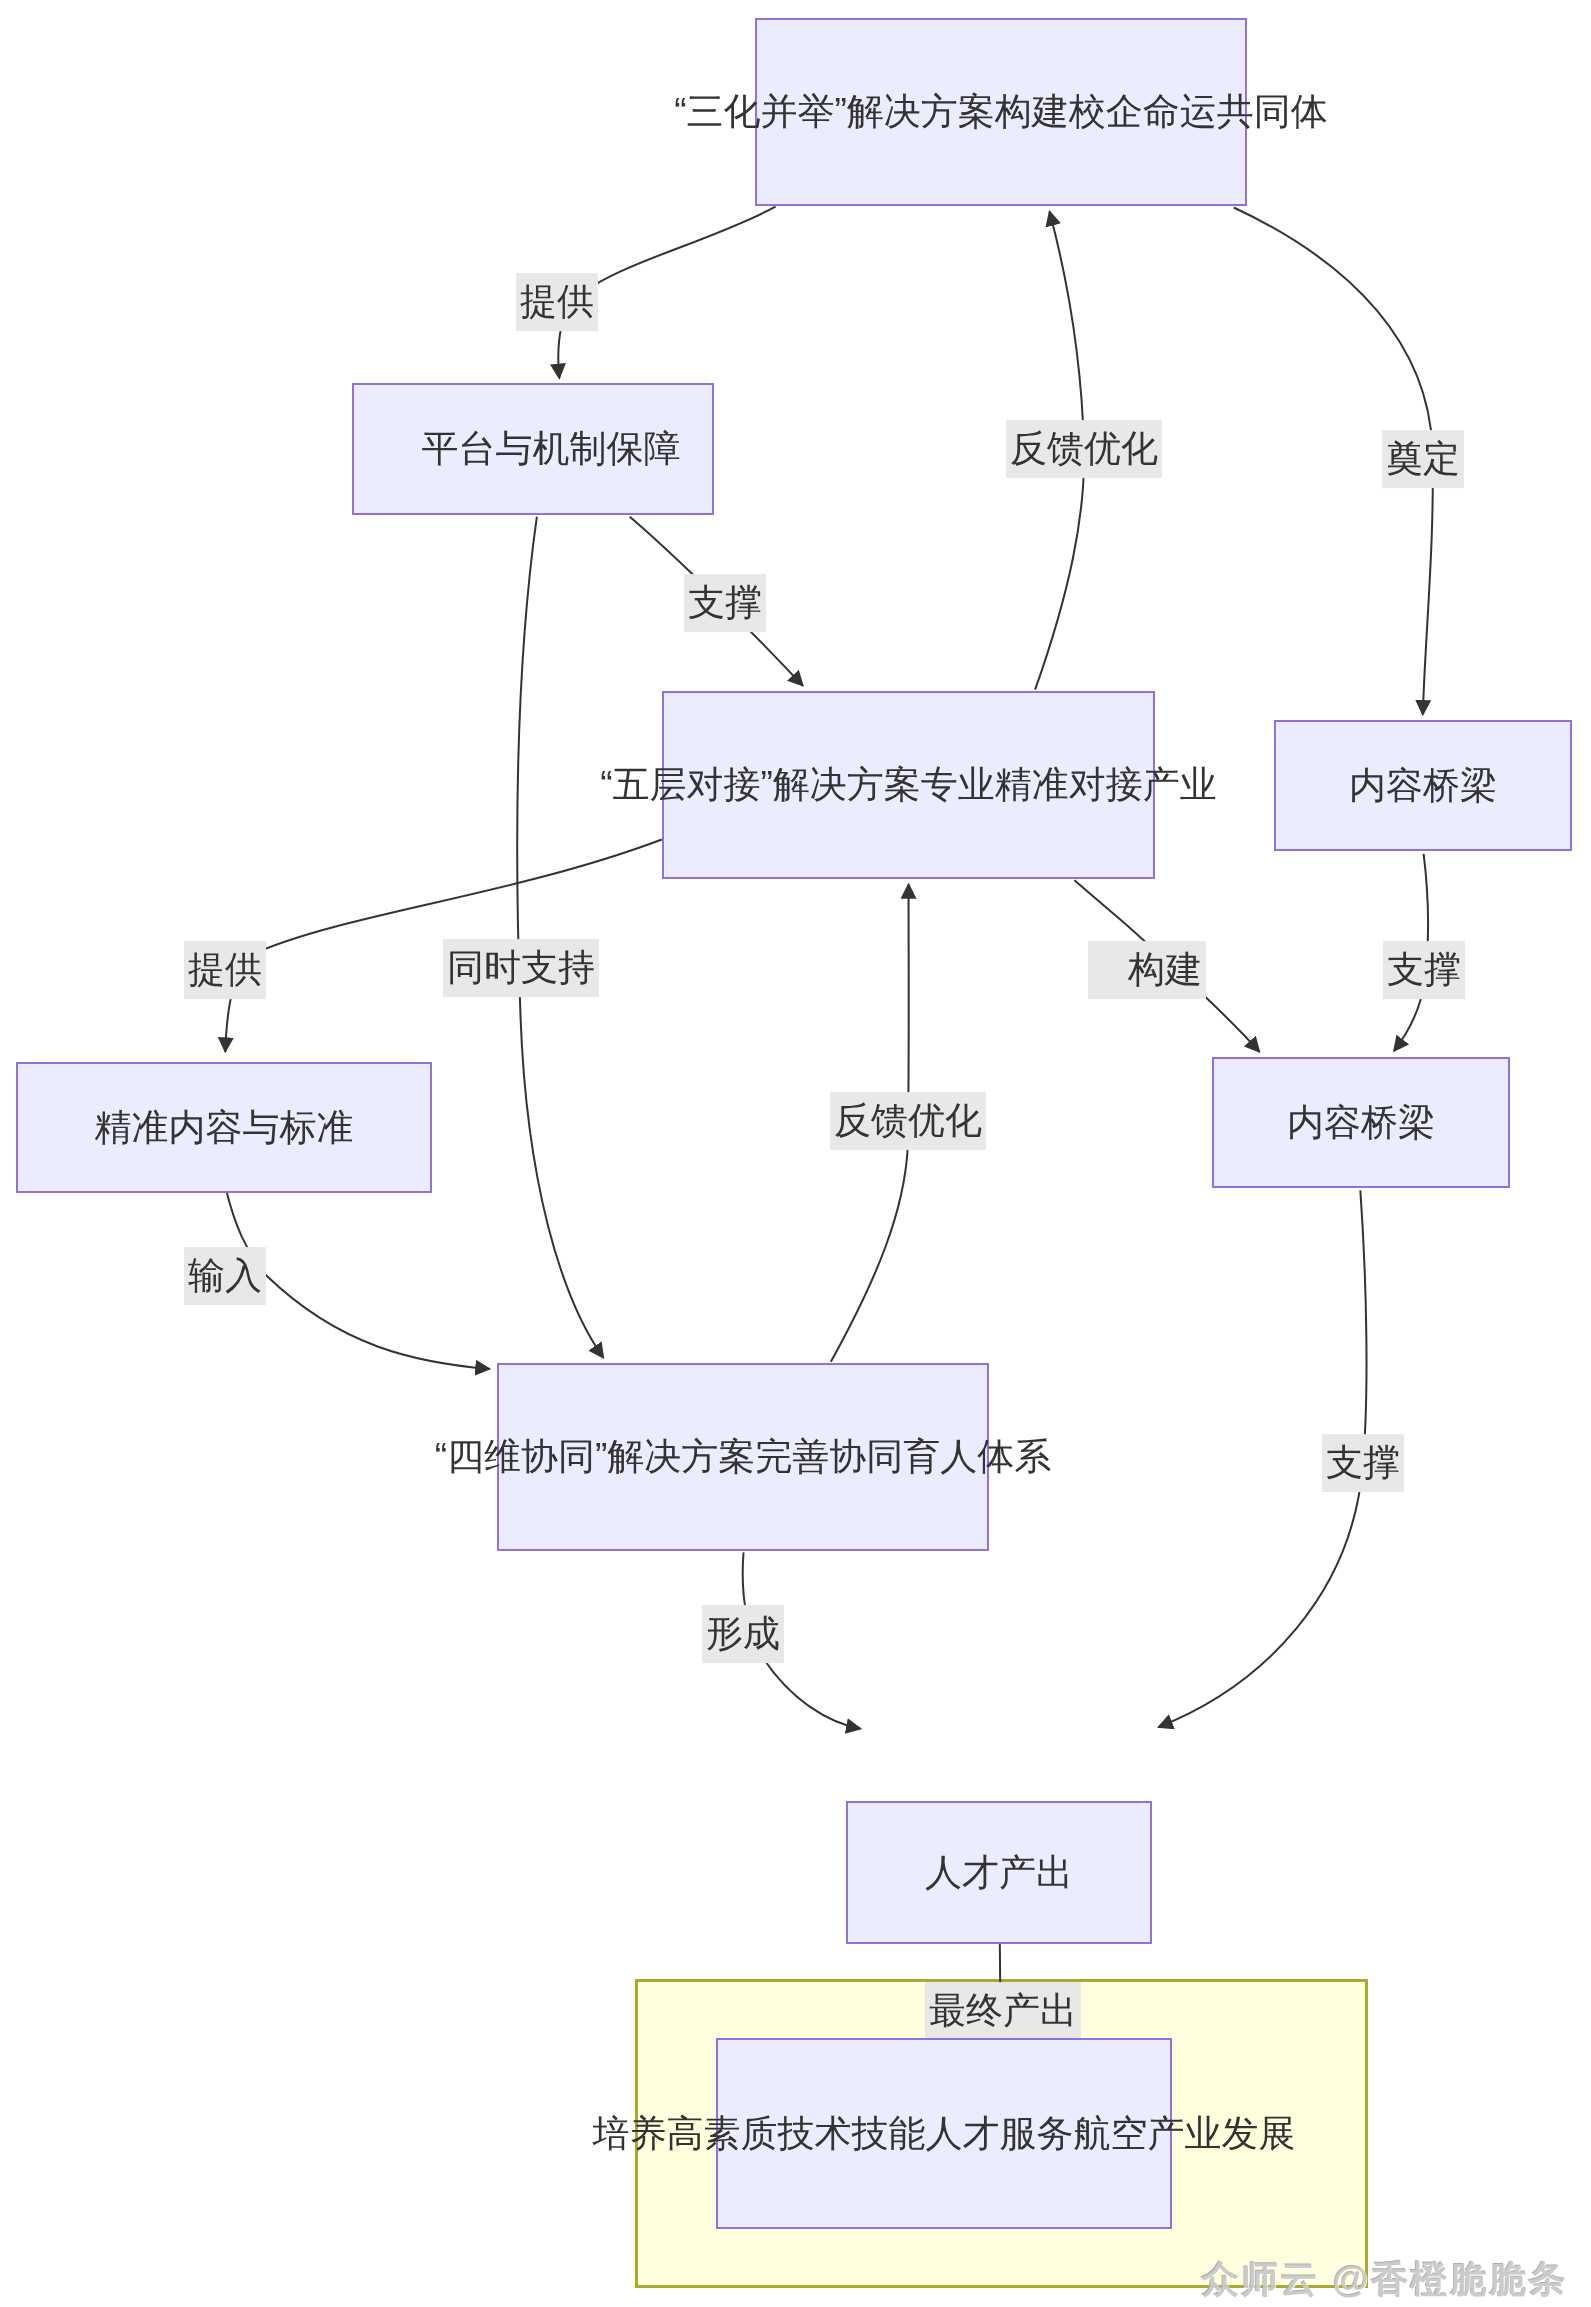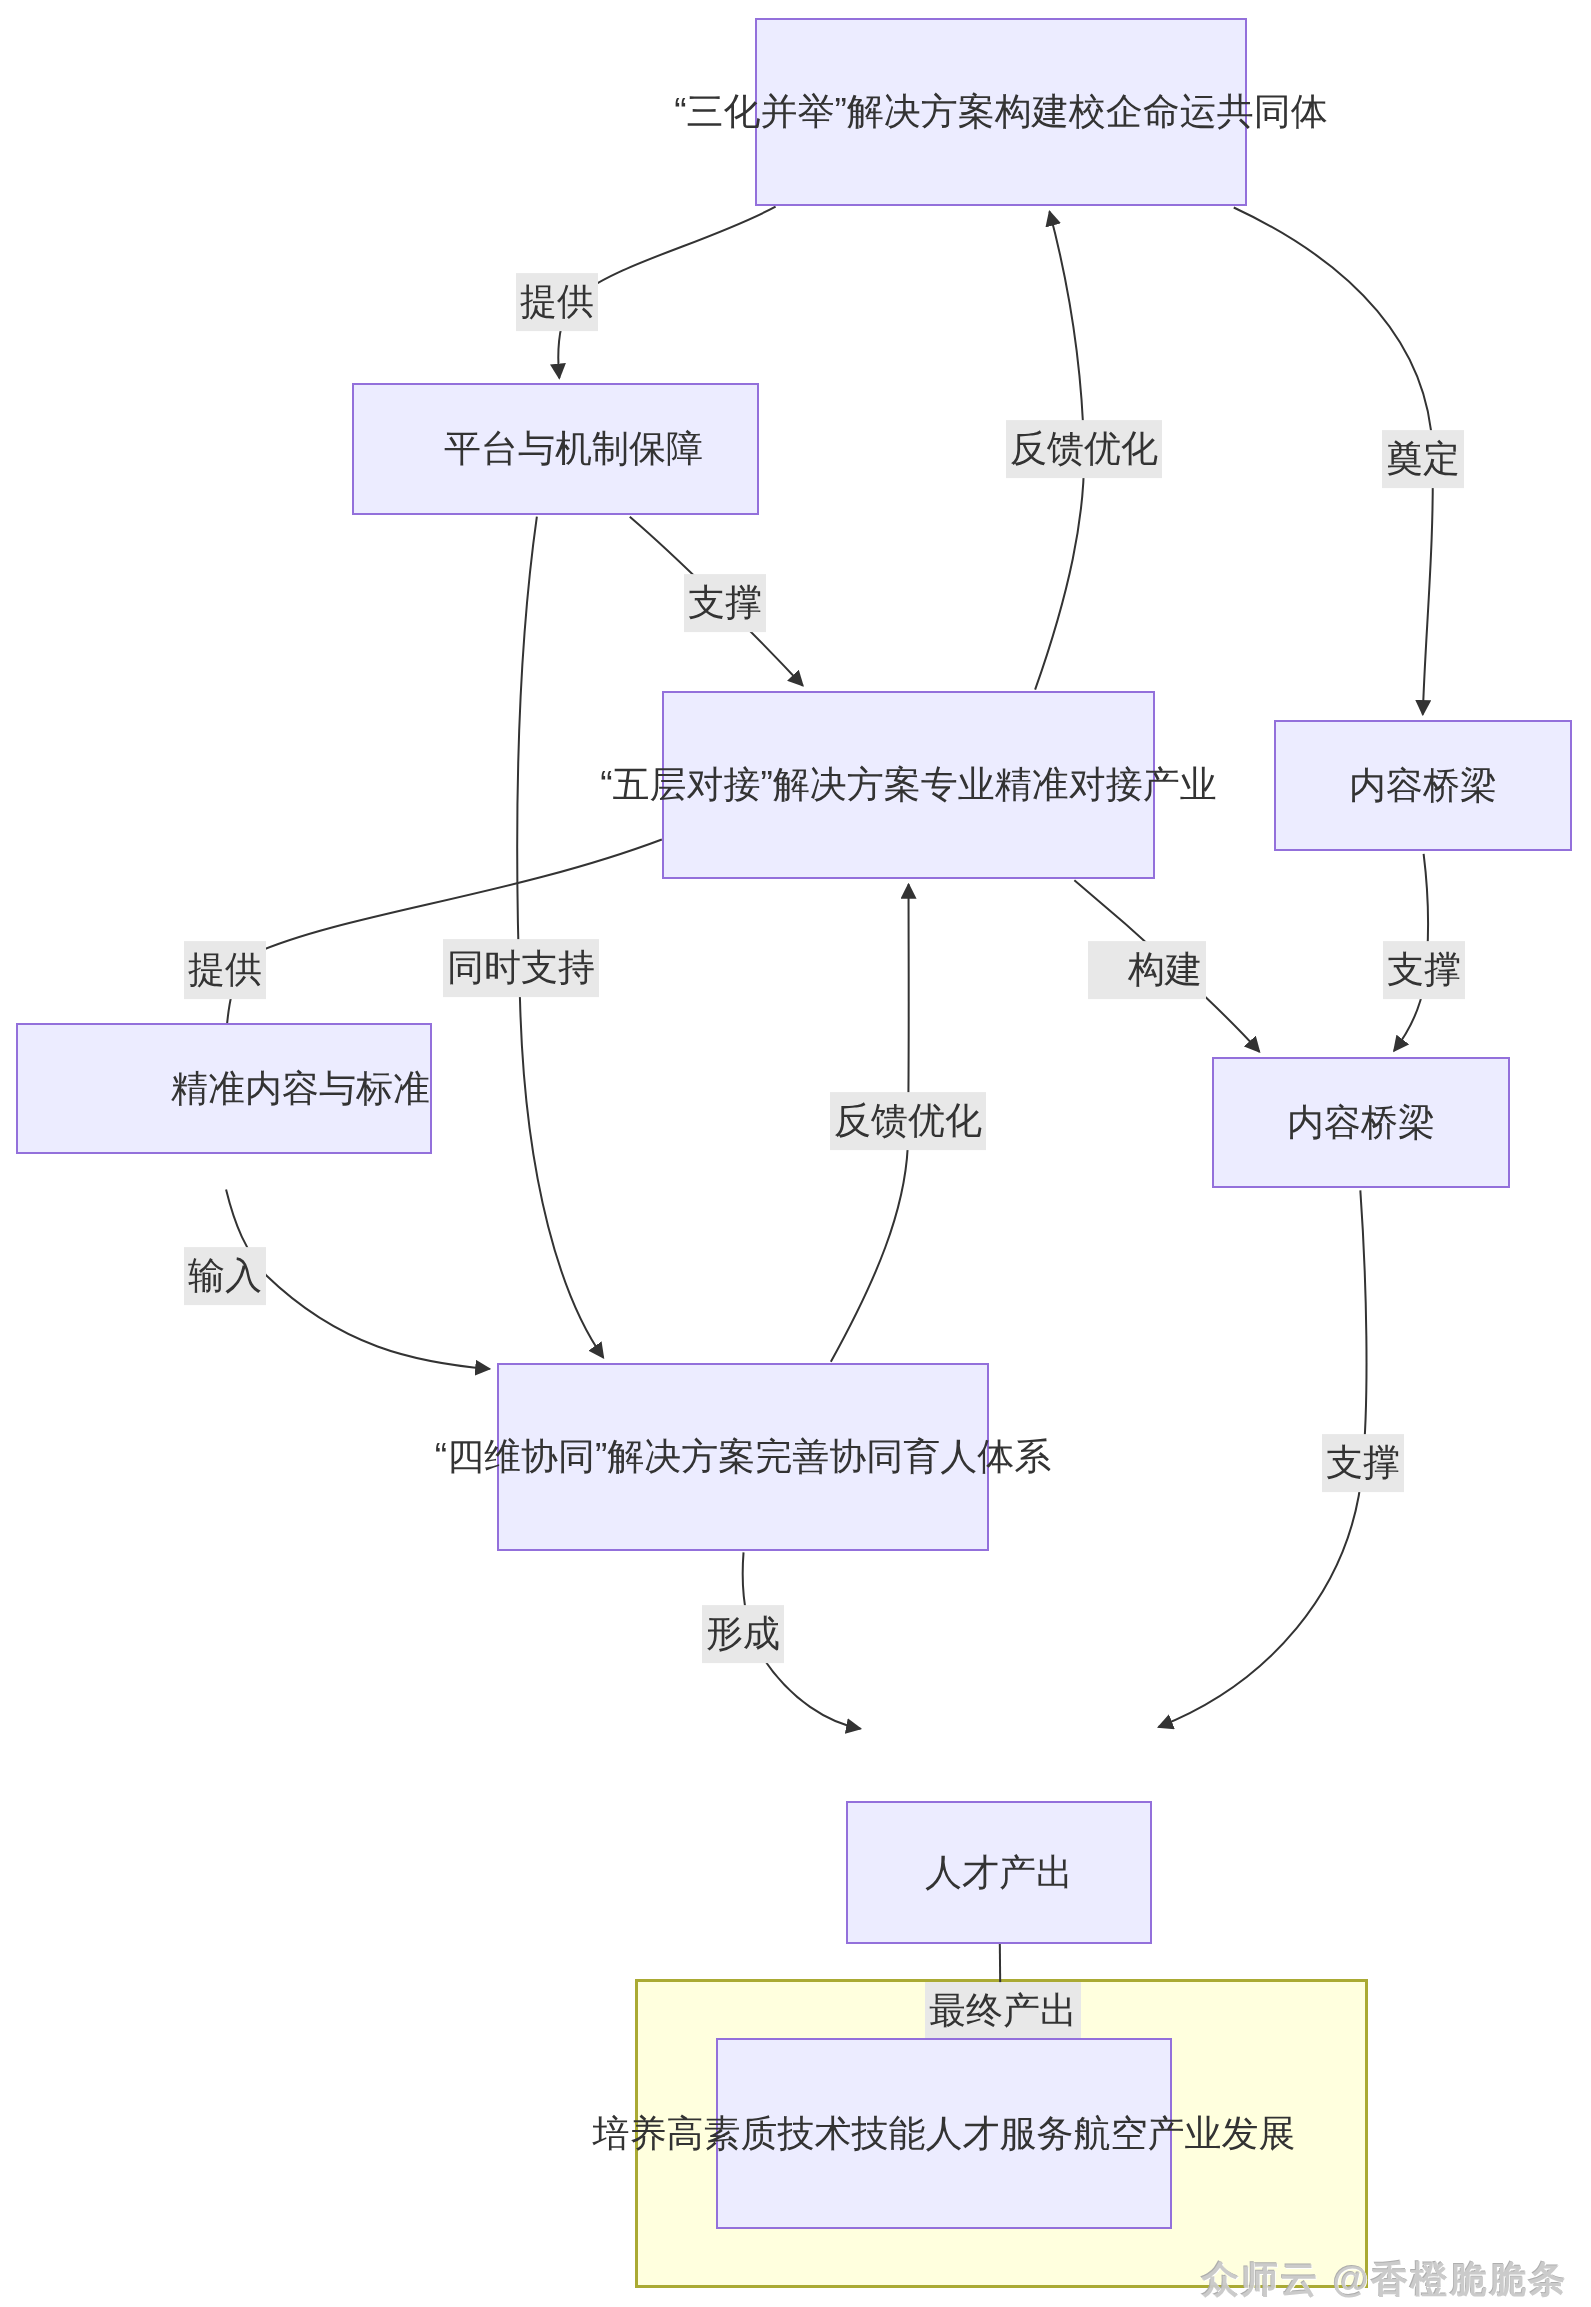--- a/index.html
+++ b/index.html
@@ -103,34 +103,34 @@
   <div class="elabel" style="left:225px;top:1276px;">输入</div>
   <div class="elabel" style="left:1363px;top:1463px;">支撑</div>
   <div class="elabel" style="left:743px;top:1634px;">形成</div>
   <div class="elabel" style="left:1003px;top:2011px;">最终产出</div>
 
   <div class="node" style="left:755px;top:18.4px;width:492px;height:188px;">
     <div>“三化并举”解决方案</div>
     <div>构建校企命运共同体</div>
   </div>
 
-  <div class="node" style="left:352px;top:383px;width:407px;height:132px;padding-left:36px;">
+  <div class="node" style="left:352px;top:383px;width:362px;height:132px;padding-left:36px;">
     <div>平台与机制保障</div>
   </div>
 
   <div class="node" style="left:662px;top:691px;width:493px;height:188px;">
     <div>“五层对接”解决方案</div>
     <div>专业精准对接产业</div>
   </div>
 
   <div class="node" style="left:1274px;top:720px;width:298px;height:131px;">
     <div>内容桥梁</div>
   </div>
 
-  <div class="node" style="left:16px;top:1023px;width:416px;height:131px;justify-content:flex-end;">
+  <div class="node" style="left:16px;top:1062px;width:416px;height:131px;">
     <div>精准内容与标准</div>
   </div>
 
   <div class="node" style="left:1212px;top:1057px;width:298px;height:131px;">
     <div>内容桥梁</div>
   </div>
 
   <div class="node" style="left:497px;top:1363px;width:492px;height:188px;">
     <div>“四维协同”解决方案</div>
     <div>完善协同育人体系</div>

